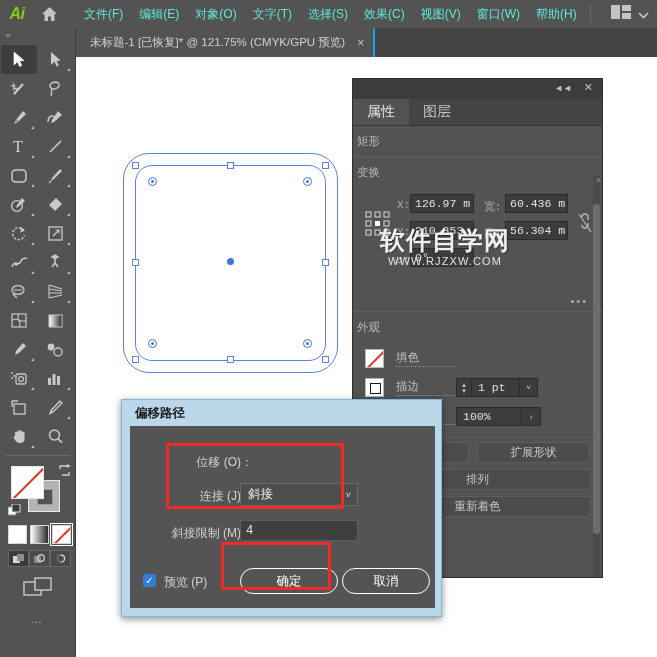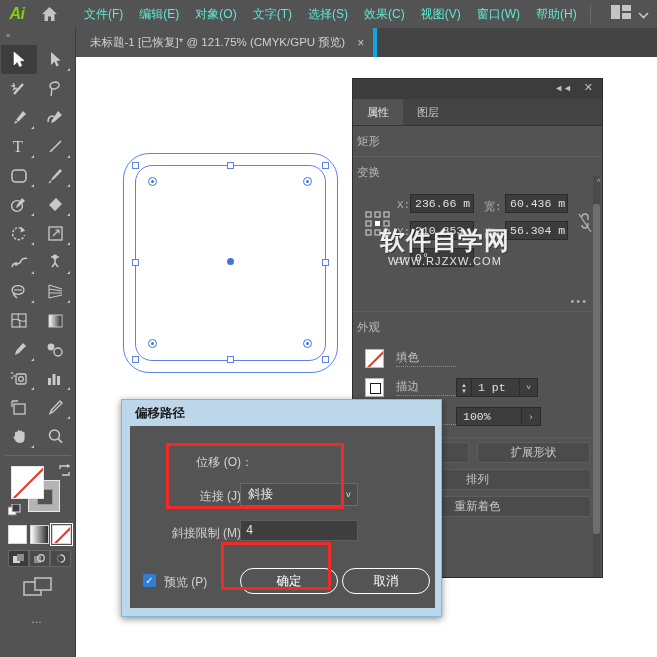--- a/index.html
+++ b/index.html
@@ -41,21 +41,21 @@
 
   
   .tabbar {
     position: absolute; left: 76px; top: 28px; width: 581px; height: 29px;
     background: #444444;
     display: flex; align-items: flex-end;
   }
   .doc-tab {
     height: 29px; background: #535353;
     display: flex; align-items: center; padding: 0 9px 0 14px;
-    border-right: 4px solid #0ea5e9;
+    border-right: 2px solid #0ea5e9;
   }
   .doc-tab-label { color: #d0d0d0; font-size: 11.5px; white-space: nowrap; }
   .doc-tab-close {
     color: #c8c8c8; font-size: 12px; margin-left: 12px; line-height: 1; cursor: pointer;
   }
 
   
   .toolbar {
     position: absolute; left: 0; top: 28px; width: 76px; height: 629px;
     background: #535353;
@@ -168,21 +168,21 @@
   }
   .props-head .ctl {
     position: absolute; top: 5px; color: #c0c0c0; font-size: 9px; line-height: 1;
     cursor: pointer;
   }
   .props-tabs {
     height: 27px; background: #444444; display: flex; align-items: stretch;
     border-bottom: 1px solid #333;
   }
   .ptab {
-    display: flex; align-items: center; padding: 0 14px; color: #c8c8c8; font-size: 11px;
+    display: flex; align-items: center; padding: 0 14px; color: #c8c8c8; font-size: 14px;
     cursor: pointer;
   }
   .ptab.active { background: #535353; color: #e8e8e8; }
   .props-body {
     position: absolute; left: 0; top: 47px; right: 0; bottom: 0;
     background: #535353; overflow: hidden;
   }
   .sect-title {
     color: #b8b8b8; font-size: 11.5px; padding: 8px 12px 7px 4px;
   }
@@ -687,21 +687,21 @@
                 <rect x="19" y="10" width="5" height="5"></rect>
               <rect x="1" y="19" width="5" height="5"></rect>
                 <rect x="10" y="19" width="5" height="5"></rect>
                 <rect x="19" y="19" width="5" height="5"></rect>
             </g>
             <rect x="10" y="10" width="5" height="5" fill="#ffffff"></rect>
           </svg>
         </div>
 
         <div class="flabel" style="left:44px; top:12px;">X:</div>
-        <div class="field" style="left:57px; top:7px;  width:64px;">236.66 m</div>
+        <div class="field" style="left:57px; top:7px;  width:64px;">126.97 m</div>
         <div class="flabel" style="left:131px;top:12px;">宽:</div>
         <div class="field" style="left:152px;top:7px;  width:63px;">60.436 m</div>
 
         <div class="flabel" style="left:44px; top:39px;">Y:</div>
         <div class="field" style="left:57px; top:34px; width:64px;">210.353</div>
         <div class="flabel" style="left:131px;top:39px;">高:</div>
         <div class="field" style="left:152px;top:34px; width:63px;">56.304 m</div>
 
         <div class="flabel" style="left:41px; top:66px;">⊿:</div>
         <div class="field" style="left:57px; top:61px; width:64px;">0°</div>

